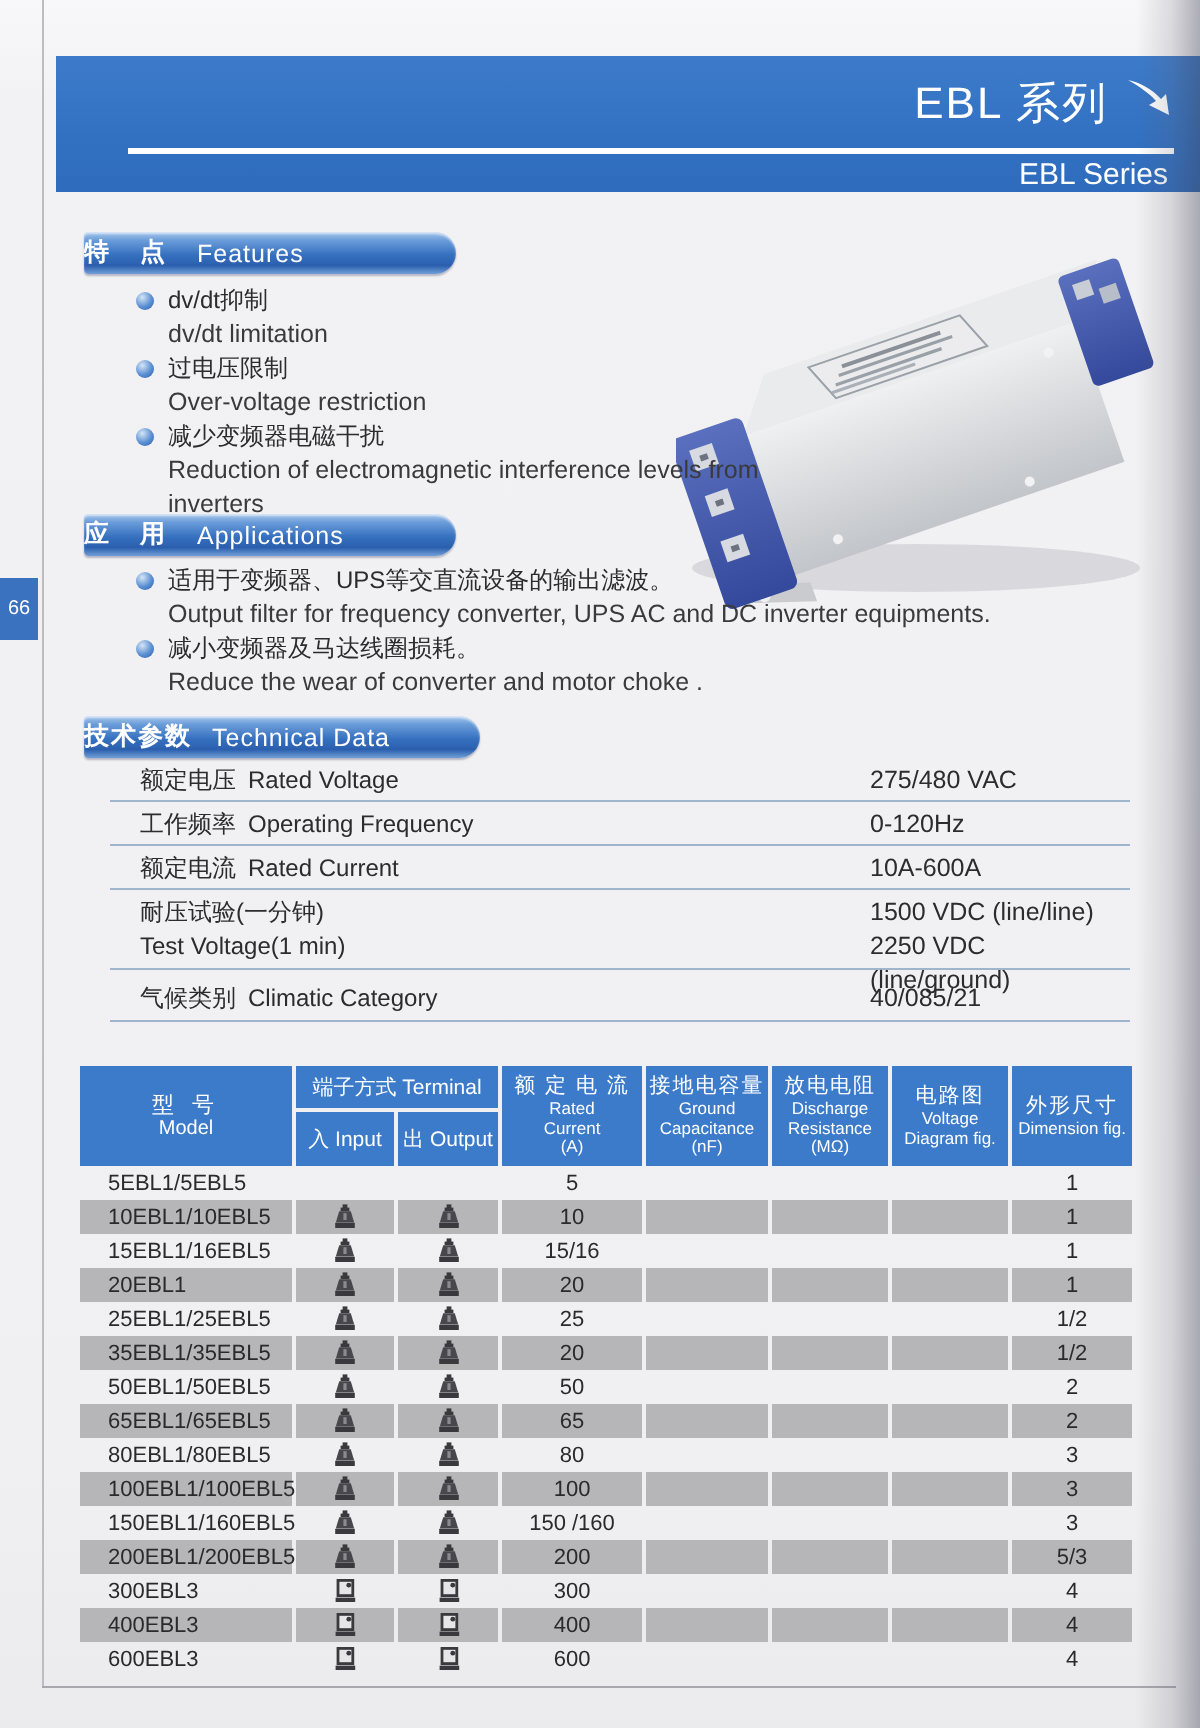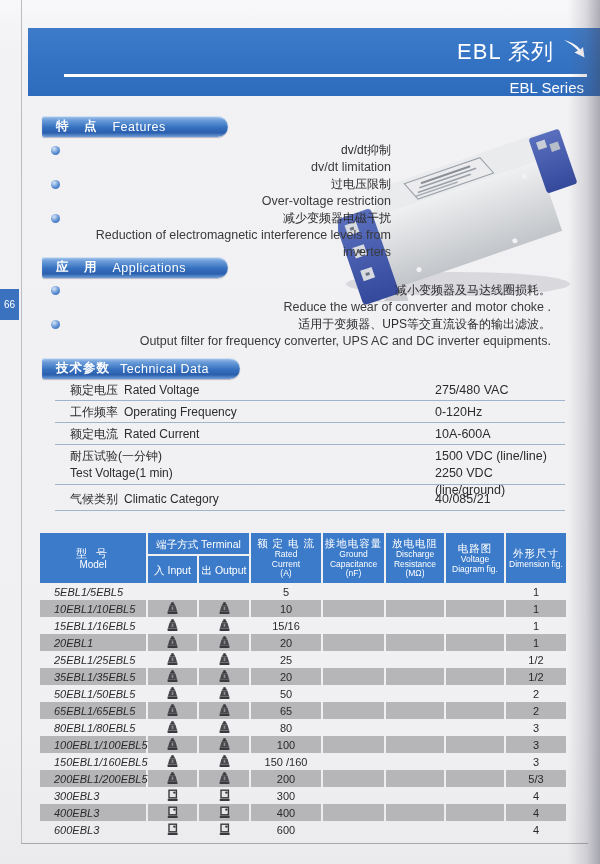--- a/index.html
+++ b/index.html
@@ -33,27 +33,27 @@
   .top-banner .rule { position:absolute; left:36px; right:13px; top:46px; height:2.5px; background:#fff; }
   .top-banner .title-en { position:absolute; right:16px; top:51px; color:#fff; font-size:15px; }
 
   
   .sec-banner {
     position:absolute; left:42px; height:21px;
     background:linear-gradient(180deg,#a9c8ec 0%,#6a9cd9 20%,#3570bf 55%,#2b5fae 80%,#719fd8 100%);
     border-radius:3px 14px 14px 3px;
     box-shadow:inset 0 1px 1px rgba(255,255,255,.55), 0 1px 1px rgba(0,0,60,.25);
     color:#fff; font-size:12.5px; font-weight:bold;
-    display:flex; align-items:center; padding-left:14px; gap:10px;
+    display:flex; align-items:center; gap:10px;
   }
   .sec-banner .zh { letter-spacing:6px; }
   .sec-banner .en { letter-spacing:.5px; font-weight:normal; }
 
   
-  .blist { position:absolute; left:51px;text-align:right; }
+  .blist { position:absolute; left:68px; }
   .bitem { position:relative; }
   .bitem .zh { display:block; font-size:12px; padding-left:16px; line-height:17px; position:relative; }
   .bitem .en { display:block; font-size:12.5px; color:#3a3a3c; padding-left:16px; line-height:17px; }
   .bullet {
     position:absolute; left:0; top:4px; width:9px; height:9px; border-radius:50%;
     background:radial-gradient(circle at 35% 30%, #d5e4f6, #5b8fd2 55%, #2c5fae 100%);
   }
 
   
   .tech { position:absolute; left:55px; top:379px; width:510px; font-size:12px; }
@@ -73,21 +73,21 @@
   th .en { display:block; font-size:8.5px; line-height:9.5px; }
   th.th-model .zh { font-size:11px; letter-spacing:3px; }
   th.th-model .en { font-size:10px; }
   th.th-terminal { height:22px; border-bottom:2px solid #f0eff1; }
   th.th-terminal .mix { font-size:10.5px; }
   th.th-io { height:26px; }
   th.th-io .mix { font-size:10.5px; }
   thead th[rowspan] { height:50px; }
   tbody td { height:17px; font-size:11px; color:#2a2a2c; text-align:center; vertical-align:middle; }
   tbody tr.striped td { background:#b6b6b8; }
-  td.c-model { text-align:left; padding-left:14px;font-style:italic; }
+  td.c-model { text-align:left; padding-left:14px; }
   td svg { vertical-align:middle; }
 
   
   .photo { position:absolute; left:338px; top:124px; width:256px; height:184px; }
 </style>
 </head>
 <body>
 
 <div class="left-rule"></div>
 <div class="bottom-rule"></div>
@@ -173,27 +173,27 @@
   </div>
 </div>
 
 <div class="sec-banner" style="top:257px; width:186px;">
   <span class="zh">应 用</span>
   <span class="en">Applications</span>
 </div>
 <div class="blist" style="top:282px; width:500px;">
   <div class="bitem">
     <span class="bullet"></span>
+    <span class="zh">适用于变频器、UPS等交直流设备的输出滤波。</span>
+    <span class="en">Output filter for frequency converter, UPS AC and DC inverter equipments.</span>
+  </div>
+  <div class="bitem">
+    <span class="bullet"></span>
     <span class="zh">减小变频器及马达线圈损耗。</span>
     <span class="en">Reduce the wear of  converter and motor choke .</span>
-  </div>
-  <div class="bitem">
-    <span class="bullet"></span>
-    <span class="zh">适用于变频器、UPS等交直流设备的输出滤波。</span>
-    <span class="en">Output filter for frequency converter, UPS AC and DC inverter equipments.</span>
   </div>
 </div>
 
 <div class="sec-banner" style="top:358px; width:198px;">
   <span class="zh" style="letter-spacing:1px;">技术参数</span>
   <span class="en">Technical Data</span>
 </div>
 
 <div class="tech">
   <div class="trow h22">

